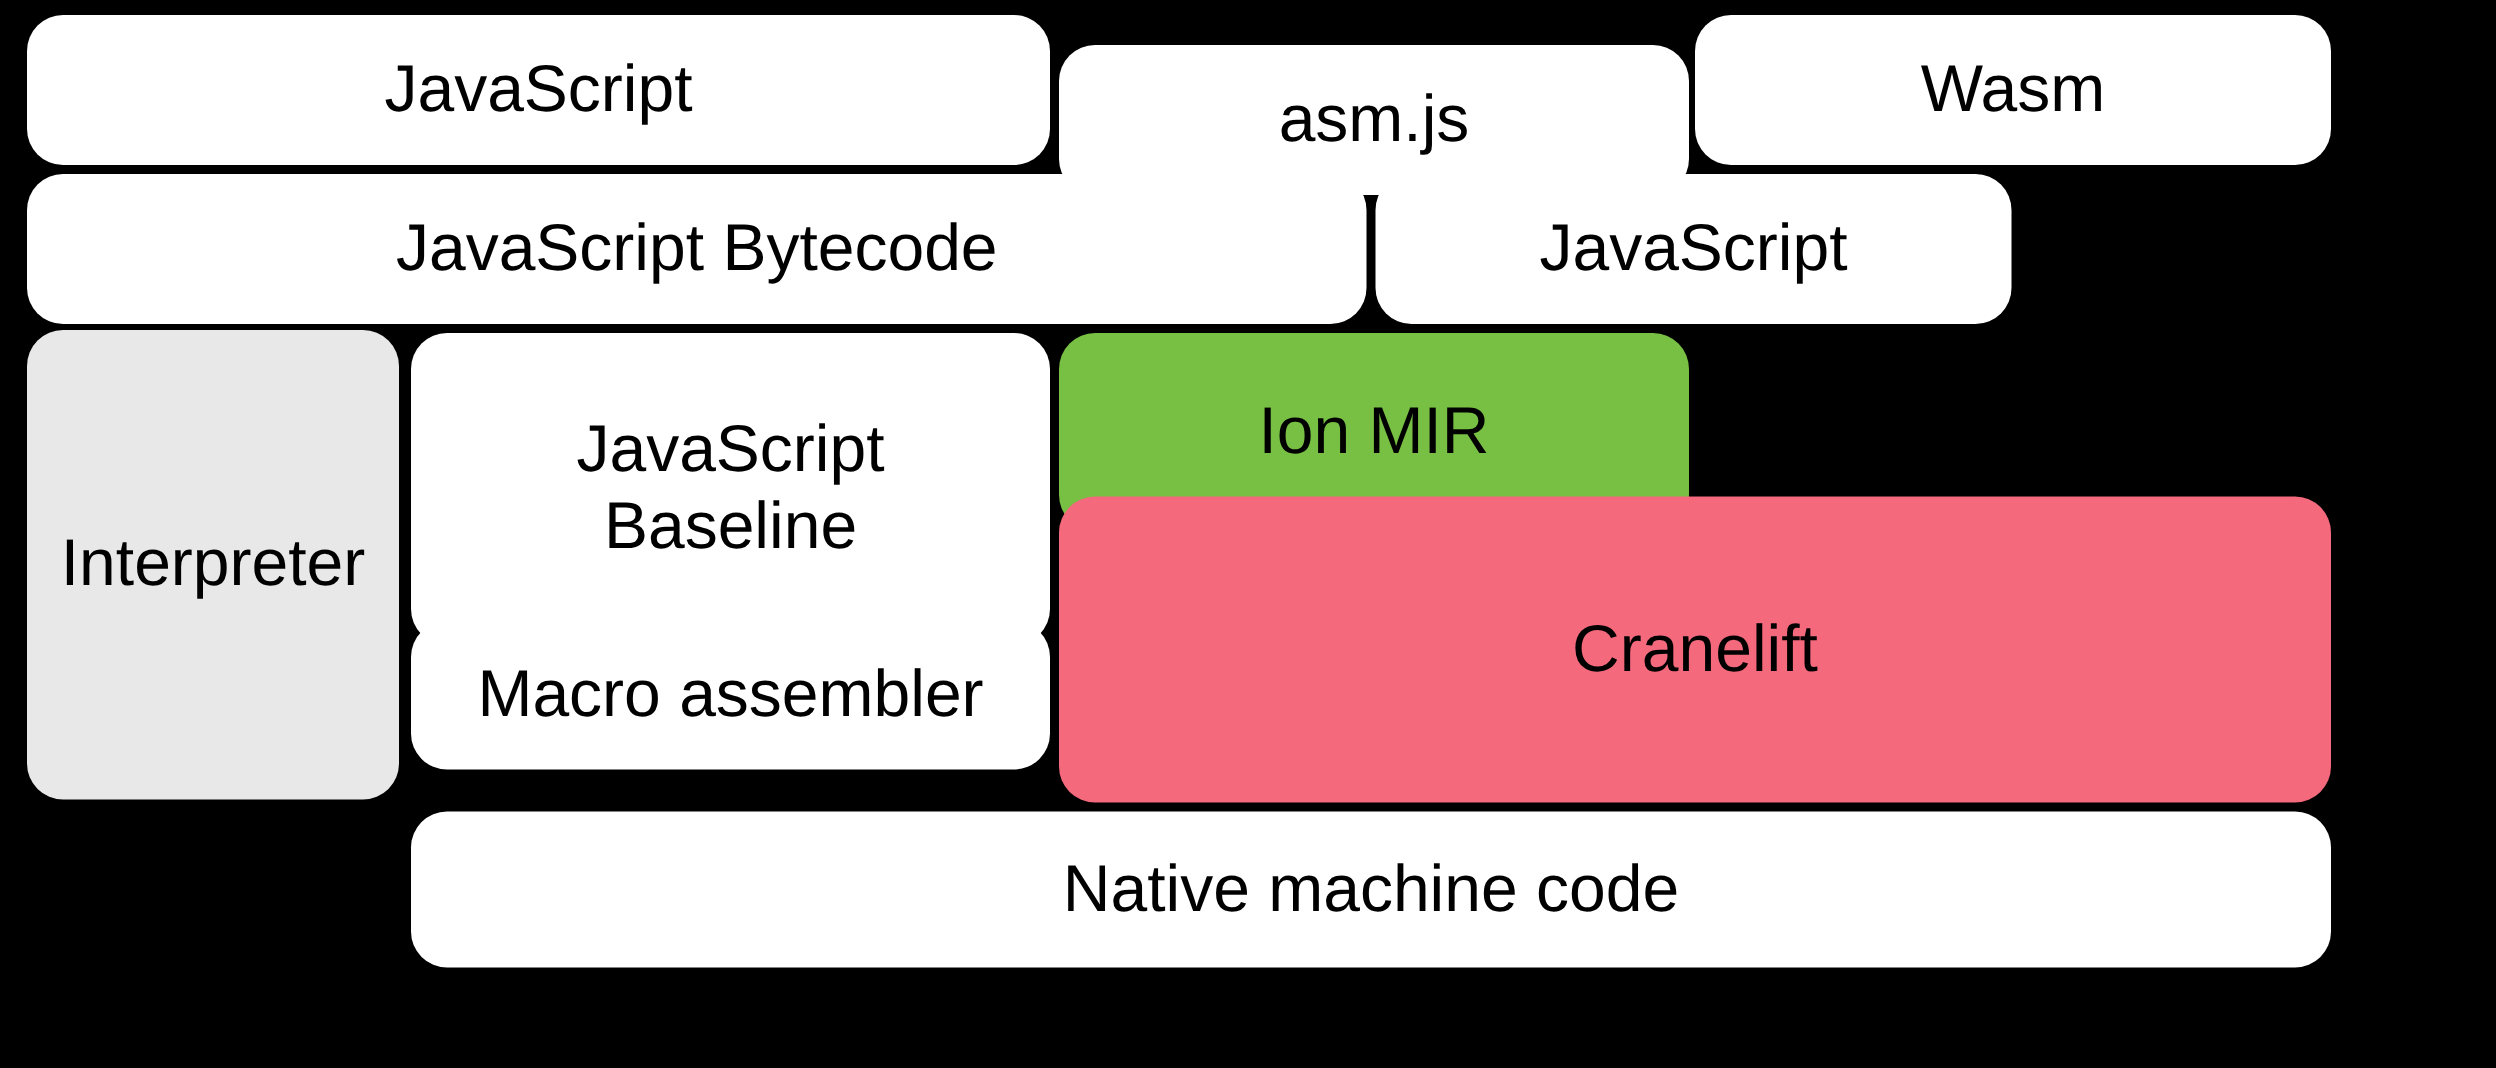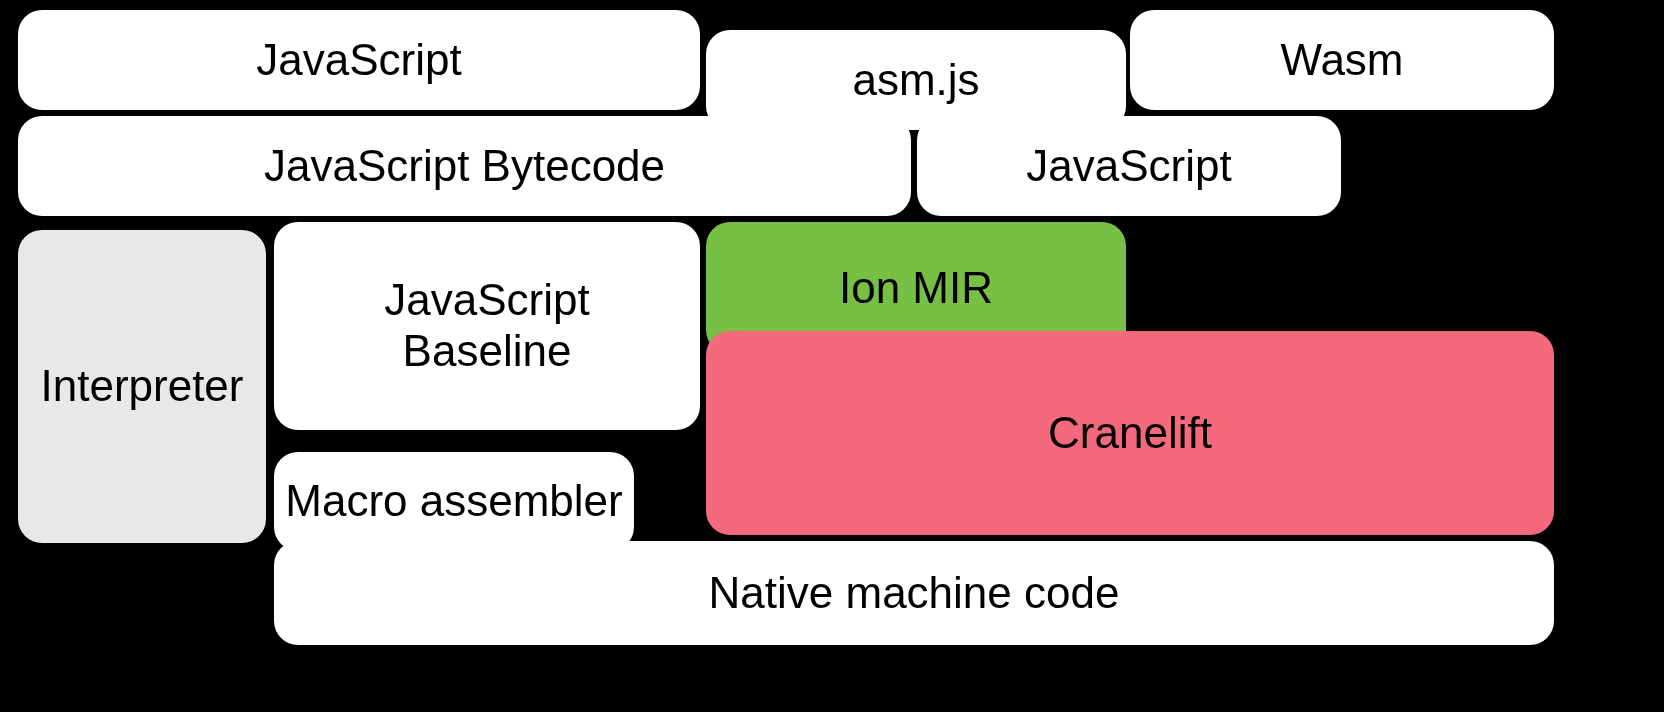--- a/index.html
+++ b/index.html
@@ -34,26 +34,26 @@
   
   .box-javascript        { left: 18px;   top: 10px;  width: 682px;  height: 100px; }
   .box-asmjs             { left: 706px;  top: 10px;  width: 420px;  height: 100px; }
   .box-wasm              { left: 1130px; top: 10px;  width: 424px;  height: 100px; }
 
   
   .box-js-bytecode       { left: 18px;   top: 116px; width: 893px;  height: 100px; }
   .box-baldrmonkey       { left: 917px;  top: 116px; width: 424px;  height: 100px; }
 
   
-  .box-interpreter       { left: 18px;   top: 230px; width: 248px;  height: 313px; }
+  .box-interpreter       { left: 18px;   top: 220px; width: 248px;  height: 313px; }
   .box-js-baseline       { left: 274px;  top: 222px; width: 426px;  height: 208px; }
   .box-js-baseline .label { max-width: 300px; text-align: center; }
   .box-ion-mir           { left: 706px;  top: 222px; width: 420px;  height: 132px; }
   .box-cranelift         { left: 706px;  top: 331px; width: 848px;  height: 204px; text-align: right; }
-  .box-macro-assembler   { left: 274px;  top: 452px; width: 360px;  height: 99px; }
+  .box-macro-assembler   { left: 274px;  top: 414px; width: 426px;  height: 99px; }
 
   
   .box-native-machine-code { left: 274px; top: 541px; width: 1280px; height: 104px; }
 </style>
 </head>
 <body>
 
 <div class="canvas" style="background-color: rgb(0, 0, 0);">
 
   <div class="box box-javascript" style="background-color: rgb(255, 255, 255);">

